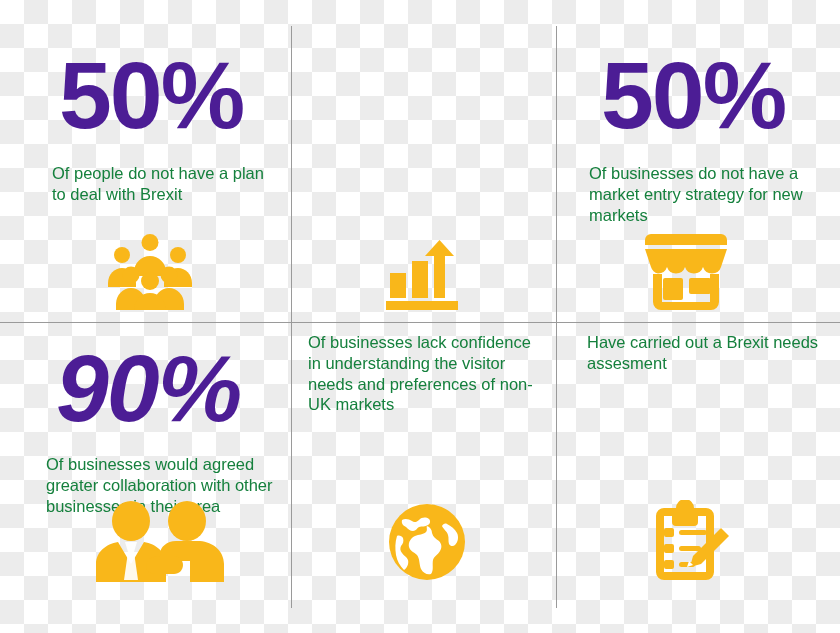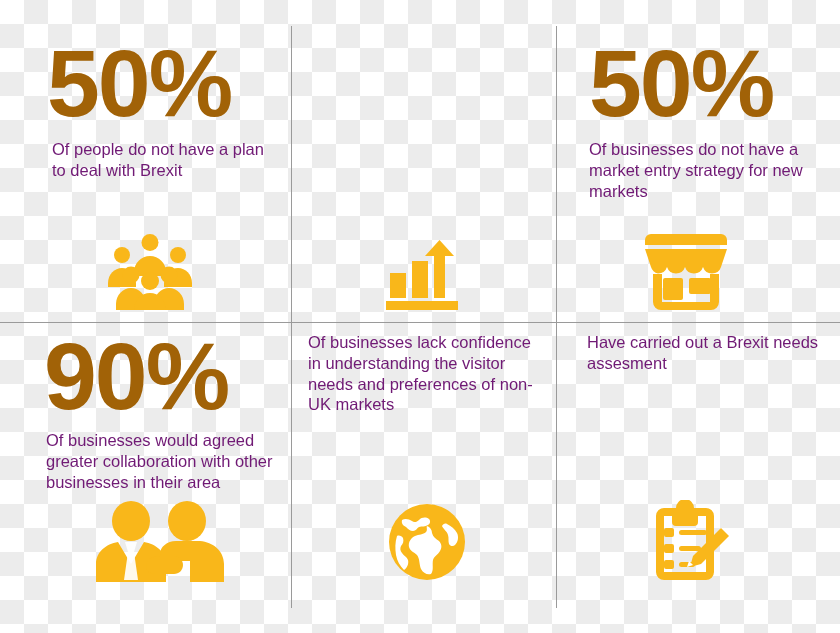--- a/index.html
+++ b/index.html
@@ -50,37 +50,37 @@
     position: absolute;
   }
   .cell.c0 { left: 0;    top: 26px;  width: 291px; }
   .cell.c1 { left: 292px; top: 26px; width: 264px; }
   .cell.c2 { left: 557px; top: 26px; width: 283px; }
   .cell.c3 { left: 0;    top: 323px; width: 291px; }
   .cell.c4 { left: 292px; top: 323px; width: 264px; }
   .cell.c5 { left: 557px; top: 323px; width: 283px; }
 
   .stat-number {
-    color: #a16207;
+    color: #4c1d95;
     font-weight: bold;
     font-size: 95px;
     line-height: 0.95;
     letter-spacing: -2px;
-    margin: 0;
+    margin: 12px;
     white-space: nowrap;
   }
   .cell.c0 .stat-number { padding: 12px 0 0 47px; }
   .cell.c1 .stat-number { padding: 12px 0 0 19px; }
   .cell.c2 .stat-number { padding: 12px 0 0 32px; }
-  .cell.c3 .stat-number { padding: 8px 0 0 44px; }
+  .cell.c3 .stat-number { padding: 8px 0 0 44px; font-style: italic; }
   .cell.c4 .stat-number { padding: 8px 0 0 18px; }
   .cell.c5 .stat-number { padding: 8px 0 0 25px; }
 
   .stat-caption {
-    color: #701a75;
+    color: #15803d;
     font-size: 16.5px;
     line-height: 1.26;
     margin: 0;
   }
   .cell.c0 .stat-caption { padding: 11px 10px 0 52px; }
   .cell.c1 .stat-caption { padding: 11px 6px 0 17px; }
   .cell.c2 .stat-caption { padding: 11px 14px 0 32px; }
   .cell.c3 .stat-caption { padding: 9px 6px 0 46px; }
   .cell.c4 .stat-caption { padding: 9px 8px 0 16px; }
   .cell.c5 .stat-caption { padding: 9px 12px 0 30px; }

